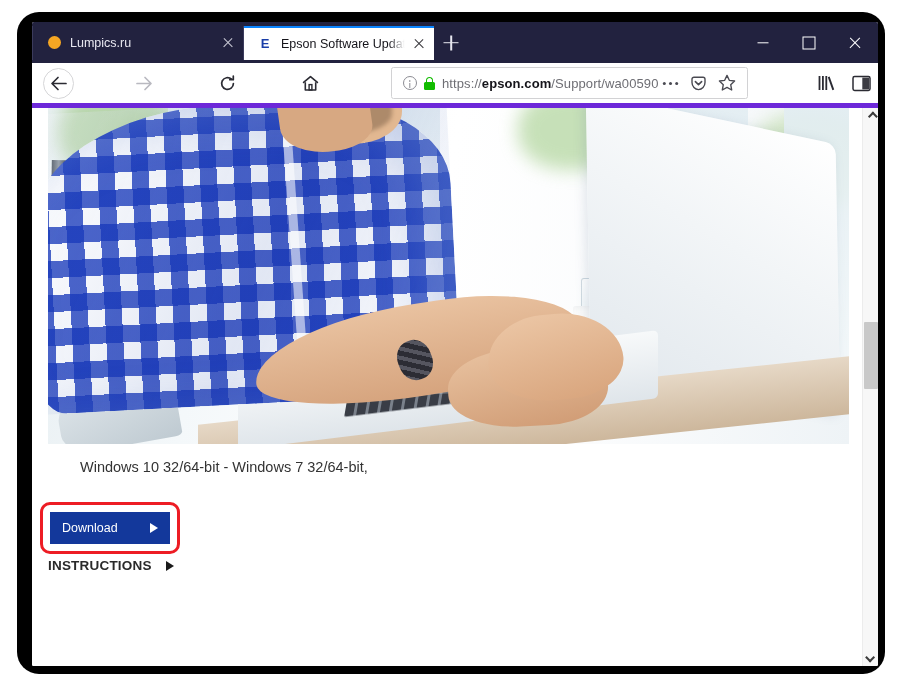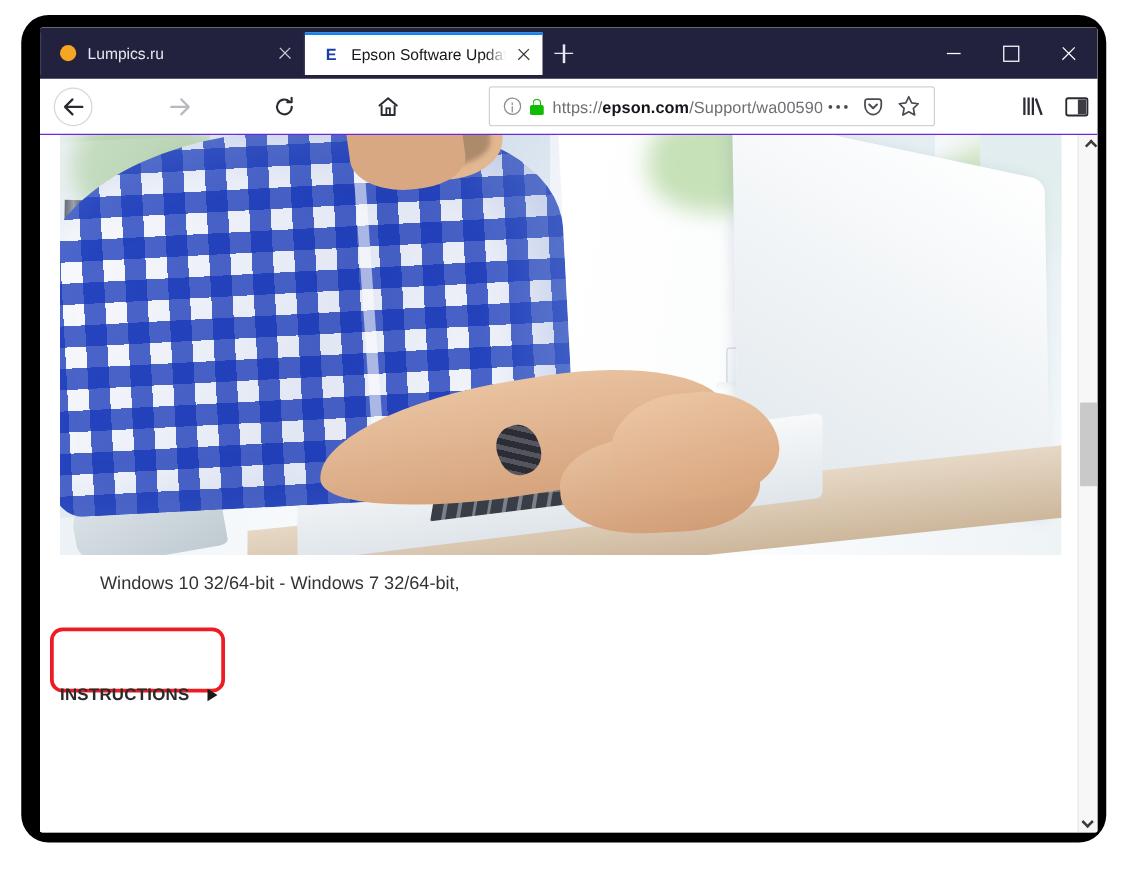--- a/index.html
+++ b/index.html
@@ -154,21 +154,21 @@
     width: 14px; height: 1.4px;
     background: currentColor;
   }
   .wc-close::before { transform: translate(-50%,-50%) rotate(45deg); }
   .wc-close::after  { transform: translate(-50%,-50%) rotate(-45deg); }
 
   
   #navbar {
     height: 45px;
     background: #ffffff;
-    border-bottom: 1px solid #6d28d9;
+    border-bottom: 5px solid #6d28d9;
     display: flex;
     align-items: center;
     padding: 0 8px;
     gap: 48px;
   }
   .navbtn {
     width: 33px; height: 33px;
     display: flex; align-items: center; justify-content: center;
     position: relative;
     flex: 0 0 auto;
@@ -515,21 +515,21 @@
   .tri-white {
     width: 0; height: 0;
     border-left: 8px solid #ffffff;
     border-top: 5.5px solid transparent;
     border-bottom: 5.5px solid transparent;
     flex: 0 0 auto;
   }
 
   #instructions {
     position: absolute;
-    left: 16px; top: 440px;
+    left: 16px; top: 450px;
     display: flex;
     align-items: center;
     gap: 14px;
     font-size: 13.5px;
     font-weight: bold;
     color: #2a2a2a;
     letter-spacing: .2px;
   }
   .tri-dark {
     width: 0; height: 0;
@@ -726,20 +726,24 @@
         <div class="hand2"></div>
         <div class="hand1"></div>
       </div>
 
       <div id="caption">
         <div>Windows 10 32/64-bit - Windows 7 32/64-bit,</div>
       </div>
 
       <div id="dl-highlight"></div>
 
+      <div id="dl-btn">
+        <span class="lbl">Download</span>
+        <span class="tri-white"></span>
+      </div>
 
       <div id="instructions">
         <span>INSTRUCTIONS</span>
         <span class="tri-dark"></span>
       </div>
     </div>
 
     <div id="scrollbar">
       <div class="sb-arrow sb-up">
         <span class="chev up"></span>

